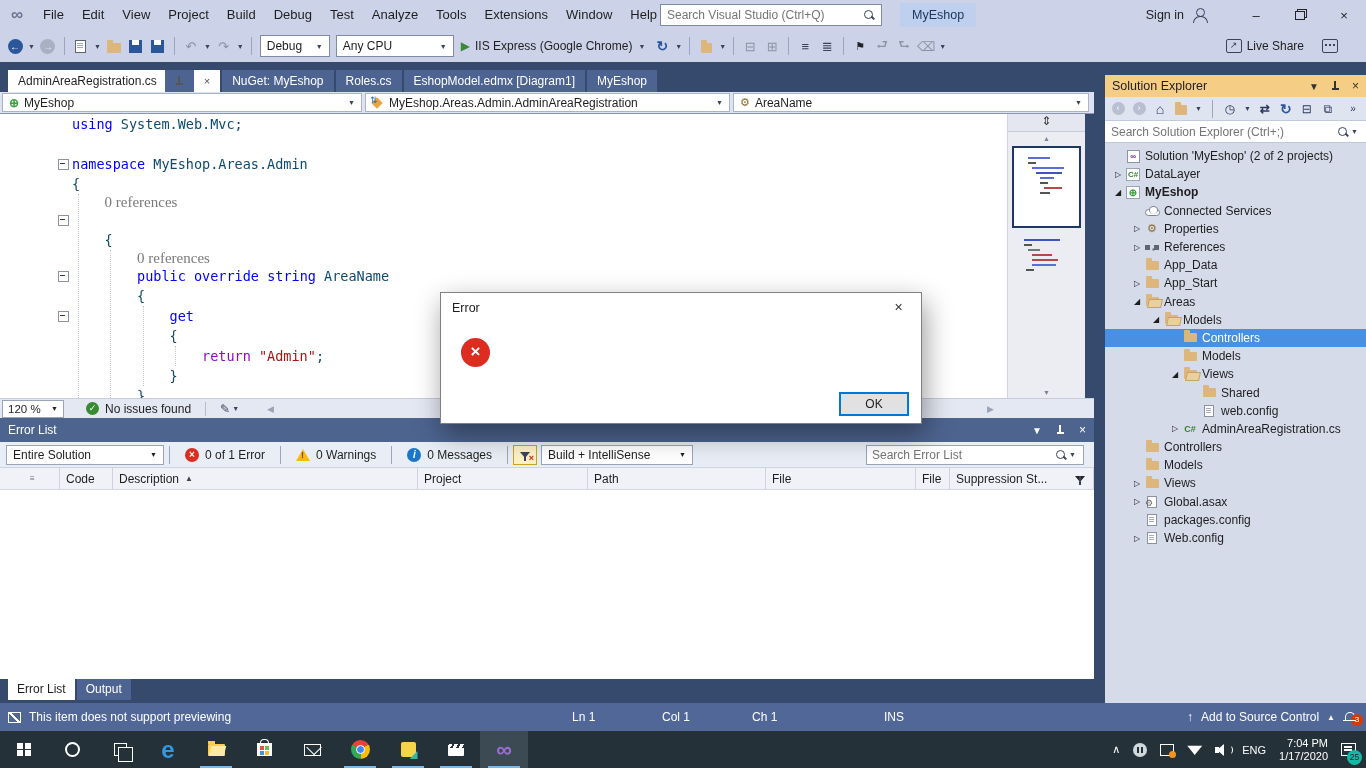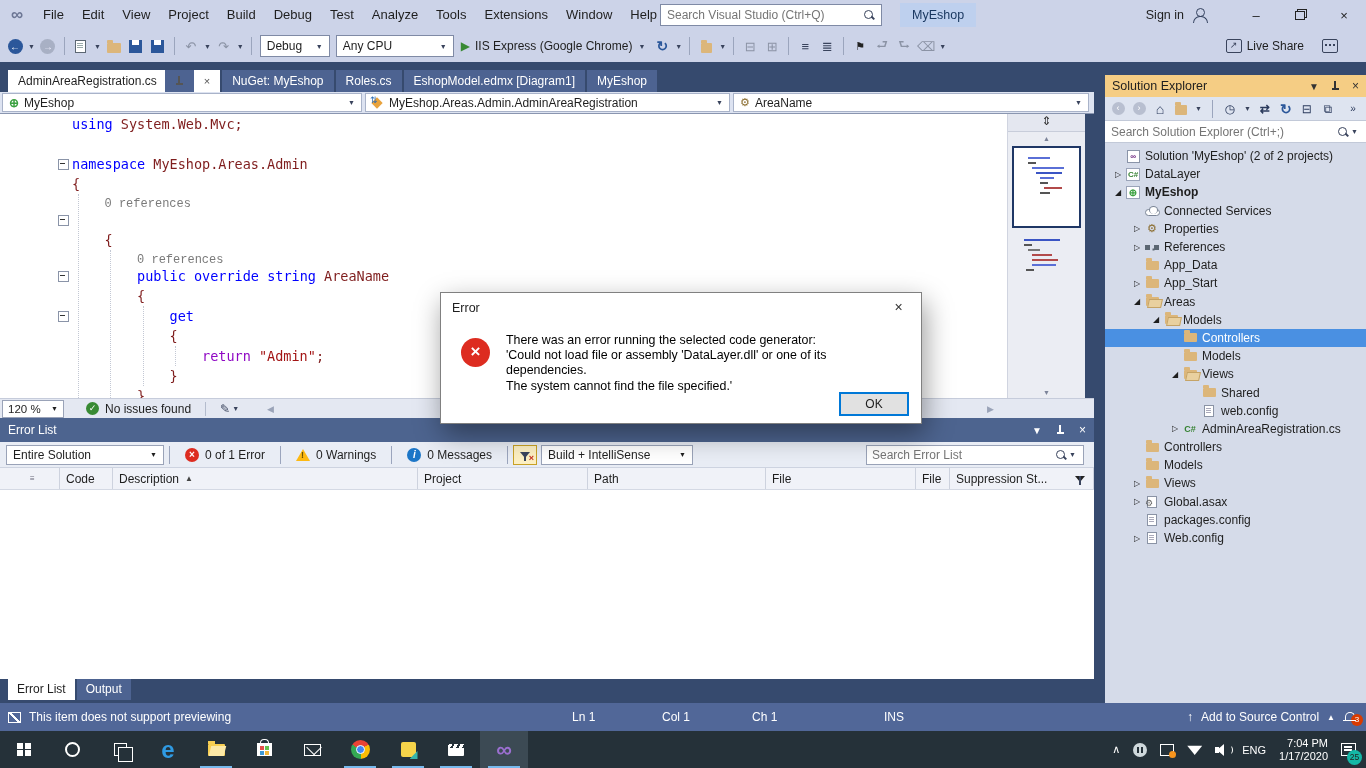--- a/index.html
+++ b/index.html
@@ -74,23 +74,23 @@
   
   .editor { height:284px; background:#fff; position:relative; display:flex; overflow:hidden; }
   .code-area { width:1007px; position:relative; overflow:hidden; }
   .cl { display:flex; height:20px; line-height:20px; }
   .cl.ref { height:16px; line-height:16px; }
   .cl .gut { width:56px; flex:none; }
   .cl .fcol { width:16px; flex:none; position:relative; }
   .fcol.on::before { content:""; position:absolute; left:2px; top:5px; width:9px; height:9px; background:#fff; border:1px solid #8a94a8; }
   .fcol.on::after { content:""; position:absolute; left:4px; top:9px; width:5px; height:1px; background:#333; }
   .cl .txt { white-space:pre; font-family:"DejaVu Sans Mono", monospace; font-size:13.5px; }
-  .tk-k { color:#0000ff; } .tk-p { color:#7f1d1d;text-align:center; } .tk-t { color:#2b91af; }
+  .tk-k { color:#0000ff; } .tk-p { color:#0c4a6e;text-align:center; } .tk-t { color:#2b91af; }
   .tk-s { color:#a31515; } .tk-c { color:#8f08c4; }
-  .tk-r { color:#7a7a7a; font-family:Liberation Mono, monospace; font-size:12px; }
+  .tk-r { color:#7a7a7a; font-family:Liberation Serif, serif; font-size:15px; }
   .iguide { position:absolute; width:0; border-left:1px dotted #c3c8d4; }
   .minimap { width:78px; background:#ebedf3; border-left:1px solid #d0d4e0; position:relative; }
   .mm-split { height:18px; text-align:center; font-size:12px; color:#333; background:#e4e7f0; border-bottom:1px solid #c8cdda; }
   .mm-up { text-align:center; font-size:7px; color:#7c8499; padding-top:3px; }
   .mm-view { margin:4px 4px 0 4px; height:82px; background:#fff; border:2px solid #1f3765; padding-top:6px; }
   .mm-bar { height:2px; margin-top:3px; }
   .mm-down { position:absolute; bottom:2px; left:0; right:0; text-align:center; font-size:7px; color:#7c8499; }
   .esplit { width:9px; background:var(--frame,#364a6e); }
 
   
@@ -778,25 +778,20 @@
       </div>
   </div>
 
   <div class="dialog">
     <div class="dlg-title">
       <span>Error</span>
       <span class="dlg-close">×</span>
     </div>
     <div class="dlg-body">
       <div class="err-ico">×</div>
-      <div class="dlg-text">
-        <div>There was an error running the selected code generator:</div>
-        <div>'Could not load file or assembly 'DataLayer.dll' or one of its dependencies.</div>
-        <div>The system cannot find the file specified.'</div>
-      </div>
       <div class="dlg-ok">OK</div>
     </div>
   </div>
 
   <div class="statusbar">
     <div class="sb-left">
       <span class="nopv"></span>
       <span>This item does not support previewing</span>
     </div>
     <span class="sb-item" style="left:572px">Ln 1</span>

